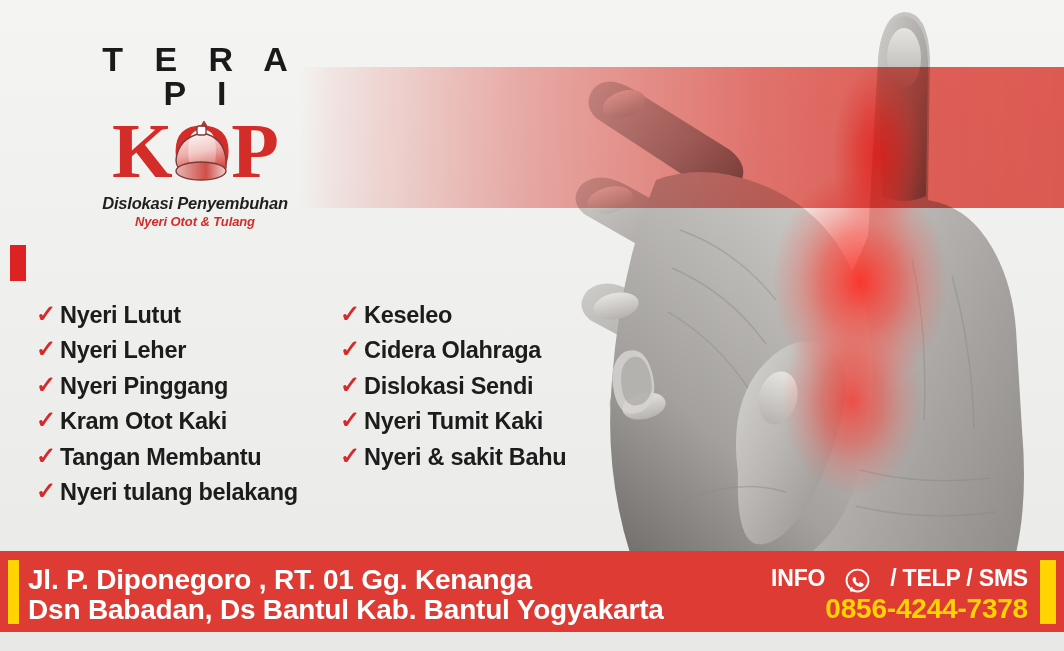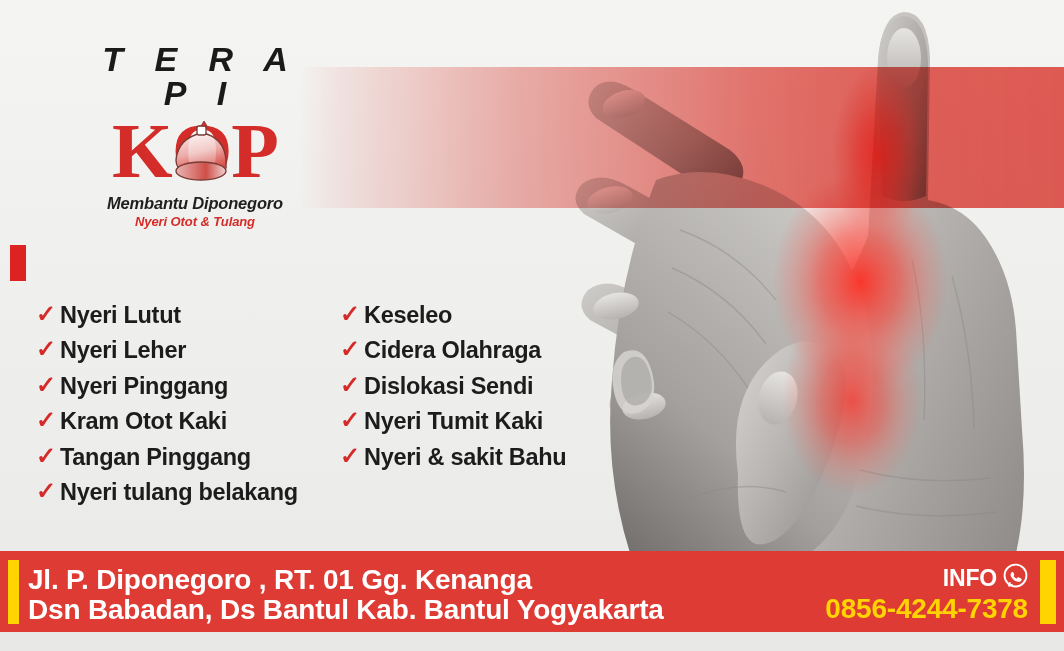--- a/index.html
+++ b/index.html
@@ -22,21 +22,21 @@
        rgba(231,86,78,0.80) 760px,
        rgba(231,86,78,0.92) 900px,
        rgba(231,86,78,0.95) 1064px);
     pointer-events:none;
   }
   .redband.over{ mix-blend-mode:multiply; }
   
   .logo{position:absolute;left:70px;top:42px;width:250px;text-align:center;}
   .logo-terapi{
     font-size:34px;font-weight:bold;letter-spacing:11px;color:#1a1a1a;
-    line-height:1;padding-left:11px;font-style:italic;
+    line-height:1;padding-left:11px;
   }
   .logo-kop-wrap{position:relative;height:78px;margin-top:2px;}
   .logo-kop{
     font-family:"Liberation Serif", serif;
     font-size:78px;font-weight:bold;color:#d42c28;line-height:78px;
     letter-spacing:-1px;
   }
   .cup{position:absolute;left:96px;top:8px;width:72px;height:66px;}
   .logo-sub1{font-size:16.5px;font-weight:bold;font-style:italic;color:#1f1f1f;margin-top:4px;letter-spacing:-0.2px;}
   .logo-sub2{font-size:13px;font-weight:bold;font-style:italic;color:#d42c28;margin-top:1px;letter-spacing:-0.1px;}
@@ -54,21 +54,21 @@
   }
   .li-label{font-size:23.5px;font-weight:bold;color:#1c1c1c;letter-spacing:-0.3px;line-height:1.08;text-align:right;}
   
   .footer{position:absolute;left:0;top:551px;width:1064px;height:81px;background:#de3b34;}
   .footer-accent{position:absolute;left:8px;top:9px;width:11px;height:64px;background:#ffd400;}
   .footer-accent.right{left:1040px;top:9px;width:16px;}
   .addr{position:absolute;left:28px;top:14px;color:#ffffff;}
   .addr-line{font-size:28px;font-weight:bold;line-height:30px;letter-spacing:-0.2px;}
   .contact{position:absolute;right:36px;top:12px;text-align:right;}
   .contact-top{
-    display:flex;align-items:flex-start;justify-content:flex-end;gap:6px;
+    display:flex;align-items:flex-end;justify-content:flex-end;gap:20px;
     color:#ffffff;font-size:23px;font-weight:bold;line-height:30px;letter-spacing:-0.2px;
   }
   .wa{width:25px;height:25px;flex:0 0 25px;}
   .contact-num{color:#ffd400;font-size:28px;font-weight:bold;line-height:32px;letter-spacing:-0.2px;text-align:right;}
   .bottom-strip{position:absolute;left:0;top:632px;width:1064px;height:19px;background:#e8e8e6;}
 </style>
 </head>
 <body>
 
 <div class="card">
@@ -169,21 +169,21 @@
             <stop offset="60%" stop-color="#cf4f48"></stop>
             <stop offset="100%" stop-color="#f0d2d0"></stop>
           </linearGradient>
         </defs>
         <path d="M36 13 Q58 17 60 40 L60 48 Q44 58 18 52 Q10 48 10 40 Q12 18 36 13 Z" fill="url(#cupg)" stroke="#7a3a36" stroke-width="1.4"></path>
         <ellipse cx="35" cy="51" rx="25" ry="9" fill="url(#rimg)" stroke="#7a3a36" stroke-width="1.4"></ellipse>
         <rect x="31" y="6" width="9" height="9" rx="2" fill="#ffffff" stroke="#7a3a36" stroke-width="1.3"></rect>
         <path d="M35 6 L38 1 L41 6 Z" fill="#d42c28" stroke="#7a3a36" stroke-width="0.8"></path>
       </svg>
     </div>
-    <div class="logo-sub1">Membantu Diponegoro</div>
+    <div class="logo-sub1">Dislokasi Penyembuhan</div>
     <div class="logo-sub2">Nyeri Otot &amp; Tulang</div>
   </div>
 
   <div class="head-mark"></div>
 
   <div class="list col1">
     <div class="li">
       <span class="tick">✓</span>
       <span class="li-label">Nyeri Lutut</span>
     </div>
@@ -194,21 +194,21 @@
     <div class="li">
       <span class="tick">✓</span>
       <span class="li-label">Nyeri Pinggang</span>
     </div>
     <div class="li">
       <span class="tick">✓</span>
       <span class="li-label">Kram Otot Kaki</span>
     </div>
     <div class="li">
       <span class="tick">✓</span>
-      <span class="li-label">Tangan Pinggang</span>
+      <span class="li-label">Tangan Membantu</span>
     </div>
     <div class="li">
       <span class="tick">✓</span>
       <span class="li-label">Nyeri tulang belakang</span>
     </div>
   </div>
 
   <div class="list col2">
     <div class="li">
       <span class="tick">✓</span>
@@ -242,19 +242,20 @@
     </div>
 
     <div class="contact">
       <div class="contact-top">
         <span>INFO</span>
         <svg class="wa" viewBox="0 0 32 32">
           <circle cx="16" cy="16" r="14" fill="none" stroke="#ffffff" stroke-width="2.4"></circle>
           <path d="M22.2 19.3c-.4-.2-2.2-1.1-2.5-1.2-.3-.1-.6-.2-.8.2-.2.4-.9 1.2-1.1 1.4-.2.2-.4.3-.8.1-1.3-.6-2.5-1.5-3.4-2.9-.3-.5.3-.5.8-1.5.1-.2 0-.4 0-.6-.1-.2-.8-1.9-1.1-2.6-.3-.7-.6-.6-.8-.6h-.7c-.2 0-.6.1-.9.5-.3.4-1.2 1.2-1.2 2.8s1.2 3.3 1.4 3.5c.2.2 2.4 3.7 5.9 5 2.2.8 3 .9 4.1.7.7-.1 2.2-.9 2.5-1.7.3-.9.3-1.6.2-1.7-.1-.2-.3-.3-.6-.4z" fill="#ffffff"></path>
           <path d="M9.2 24.6l-1.6 4.6 4.8-1.5" fill="none" stroke="#ffffff" stroke-width="2.2" stroke-linejoin="round"></path>
         </svg>
+        <span>/ TELP / SMS</span>
       </div>
       <div class="contact-num">0856-4244-7378</div>
     </div>
   </div>
 
   <div class="bottom-strip"></div>
 </div>
 
 </body></html>

